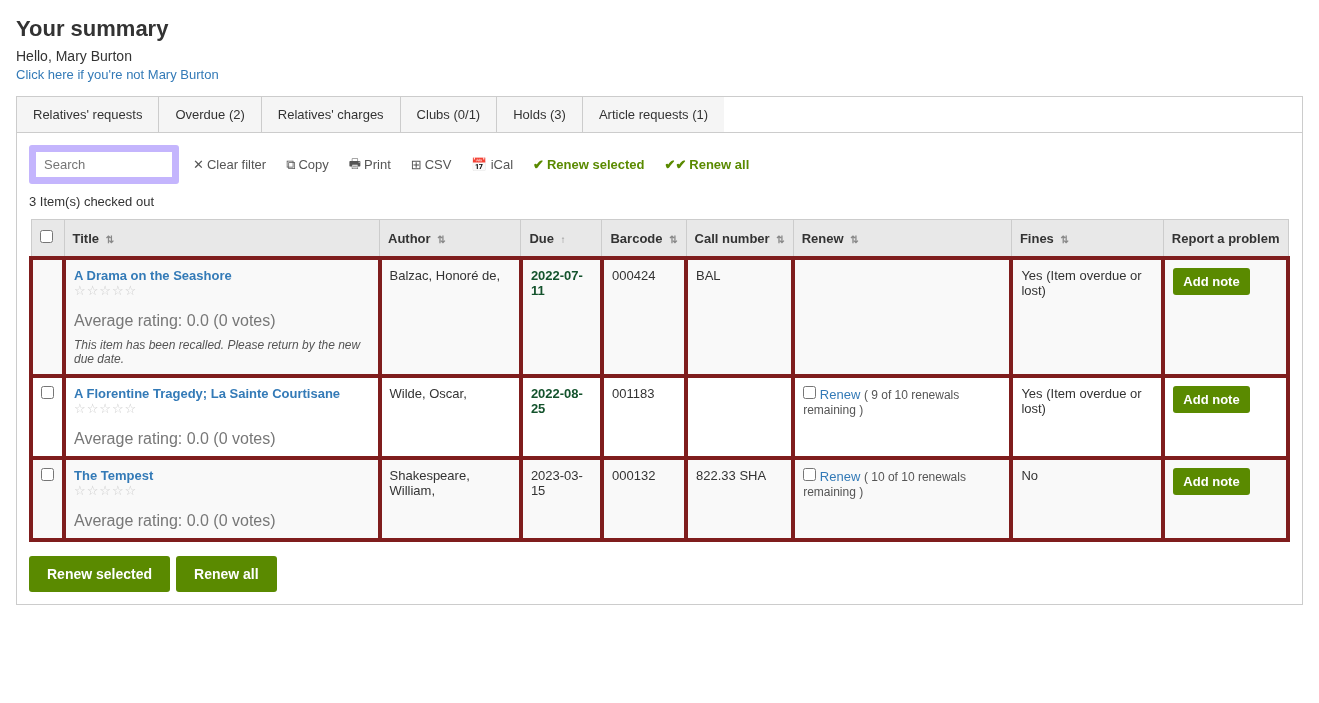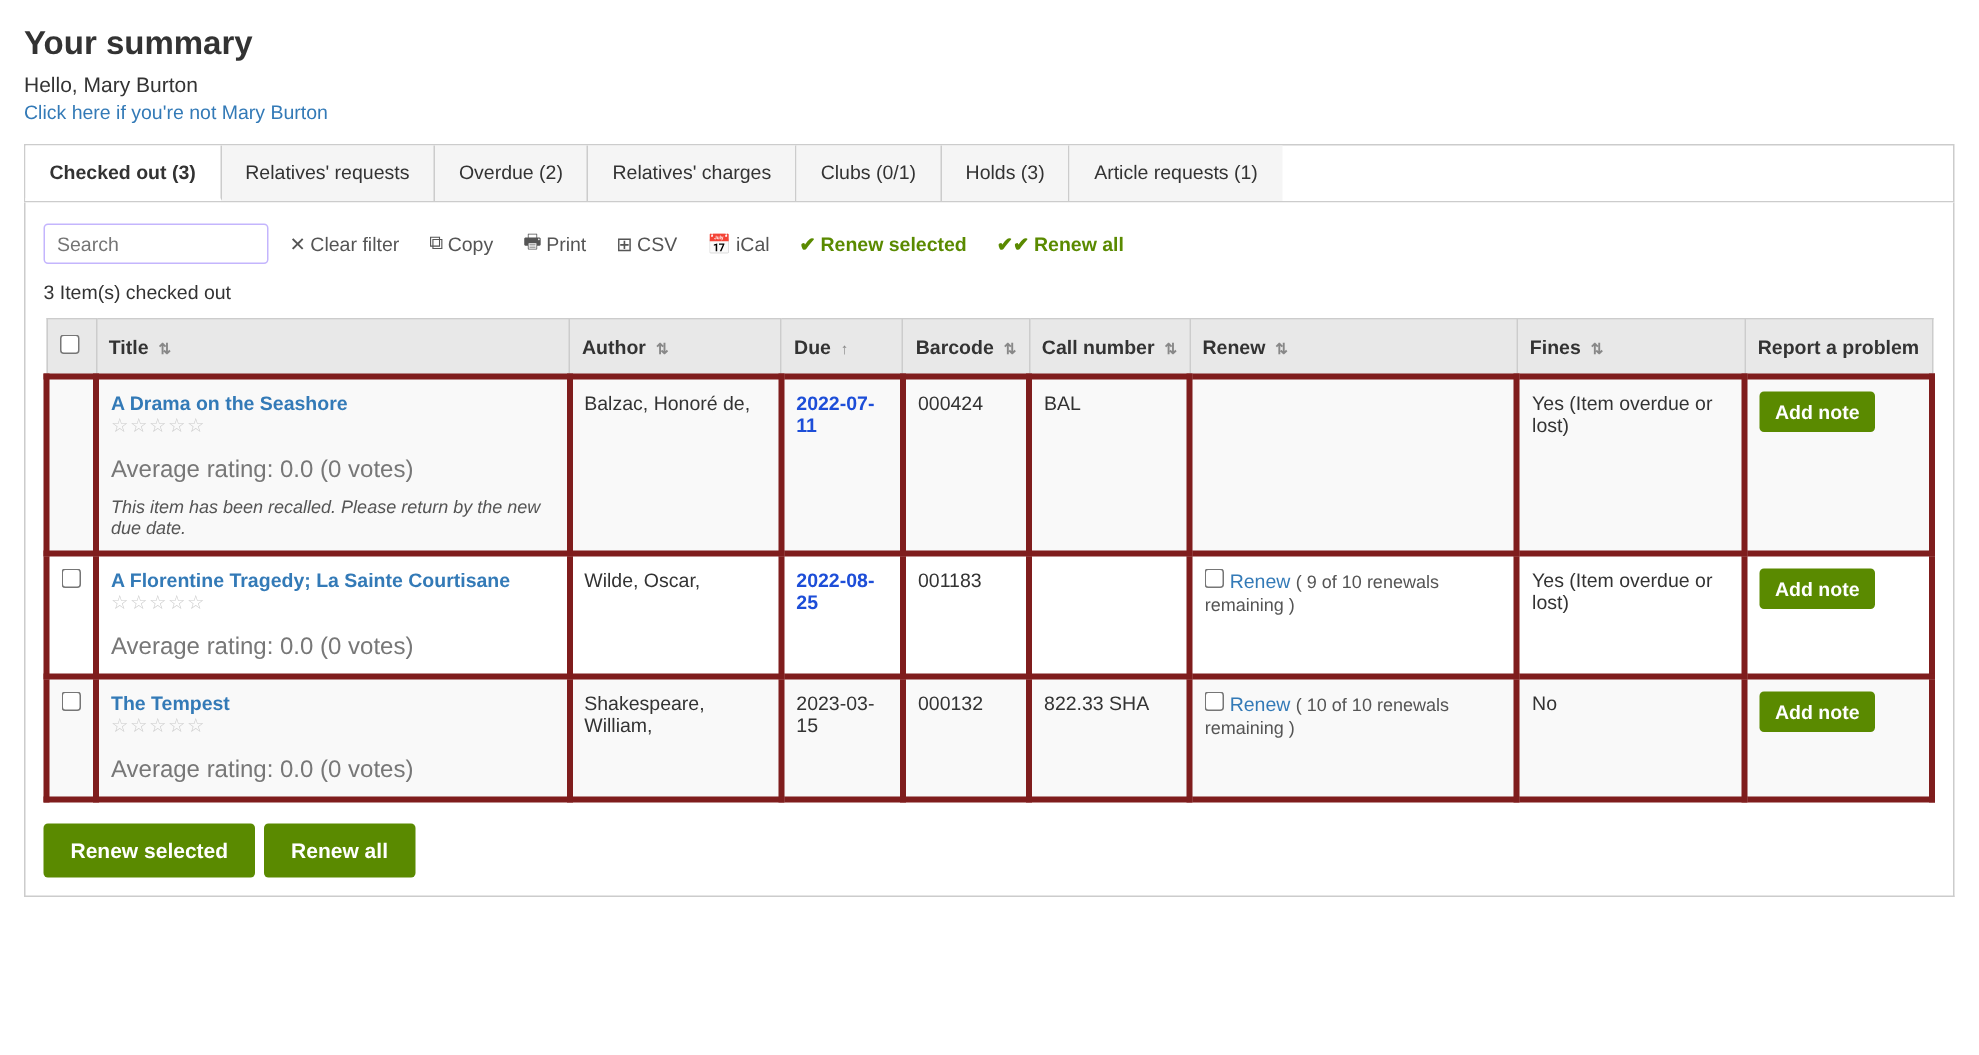--- a/index.html
+++ b/index.html
@@ -32,21 +32,21 @@
 
     .toolbar {
       display: flex;
       align-items: center;
       gap: 8px;
       margin-bottom: 10px;
       flex-wrap: wrap;
     }
     .search-input {
       padding: 5px 8px;
-      border: 1px solid #c4b5fd;
+      border: 7px solid #c4b5fd;
       border-radius: 3px;
       font-size: 13px;
       width: 150px;
       color: #4d7c0f;
     }
     .toolbar-btn {
       background: none;
       border: none;
       cursor: pointer;
       font-size: 13px;
@@ -74,21 +74,21 @@
     tbody tr { border-bottom: 1px solid #ddd; }
     tbody tr:nth-child(odd) { background: #f9f9f9; }
     tbody tr:nth-child(even) { background: #fff; }
     tbody td { padding: 8px 8px; vertical-align: top; border: 4px solid #7f1d1d; }
 
     .title-link { color: #337ab7; text-decoration: none; font-weight: bold; font-size: 13px; }
     .stars { color: #ccc; font-size: 13px; letter-spacing: 1px; }
     .rating-text { font-size: 16px; color: #777; margin-top: 14px; }
     .recall-notice { font-style: italic; color: #555; font-size: 12px; margin-top: 8px; }
 
-    .due-overdue { color: #1d4ed8; font-weight: bold; }
+    .due-overdue { color: #14532d; font-weight: bold; }
     .due-normal { color: #333; }
 
     .renew-btn-link { color: #337ab7; text-decoration: none; }
     .renew-info { font-size: 12px; color: #555; }
 
     .add-note-btn {
       background: #5a8a00;
       color: #fff;
       border: none;
       padding: 6px 10px;
@@ -118,21 +118,20 @@
 
 
 
 
 <h1>Your summary</h1>
 <div class="greeting">Hello, Mary Burton</div>
 <a class="not-you-link" href="#">Click here if you're not Mary Burton</a>
 
 
 <div class="tabs-container">
-  <div class="tab active">Checked out (3)</div>
   <div class="tab">Relatives' requests</div>
   <div class="tab">Overdue (2)</div>
   <div class="tab">Relatives' charges</div>
   <div class="tab">Clubs (0/1)</div>
   <div class="tab">Holds (3)</div>
   <div class="tab">Article requests (1)</div>
 </div>
 
 
 <div class="main-panel">

